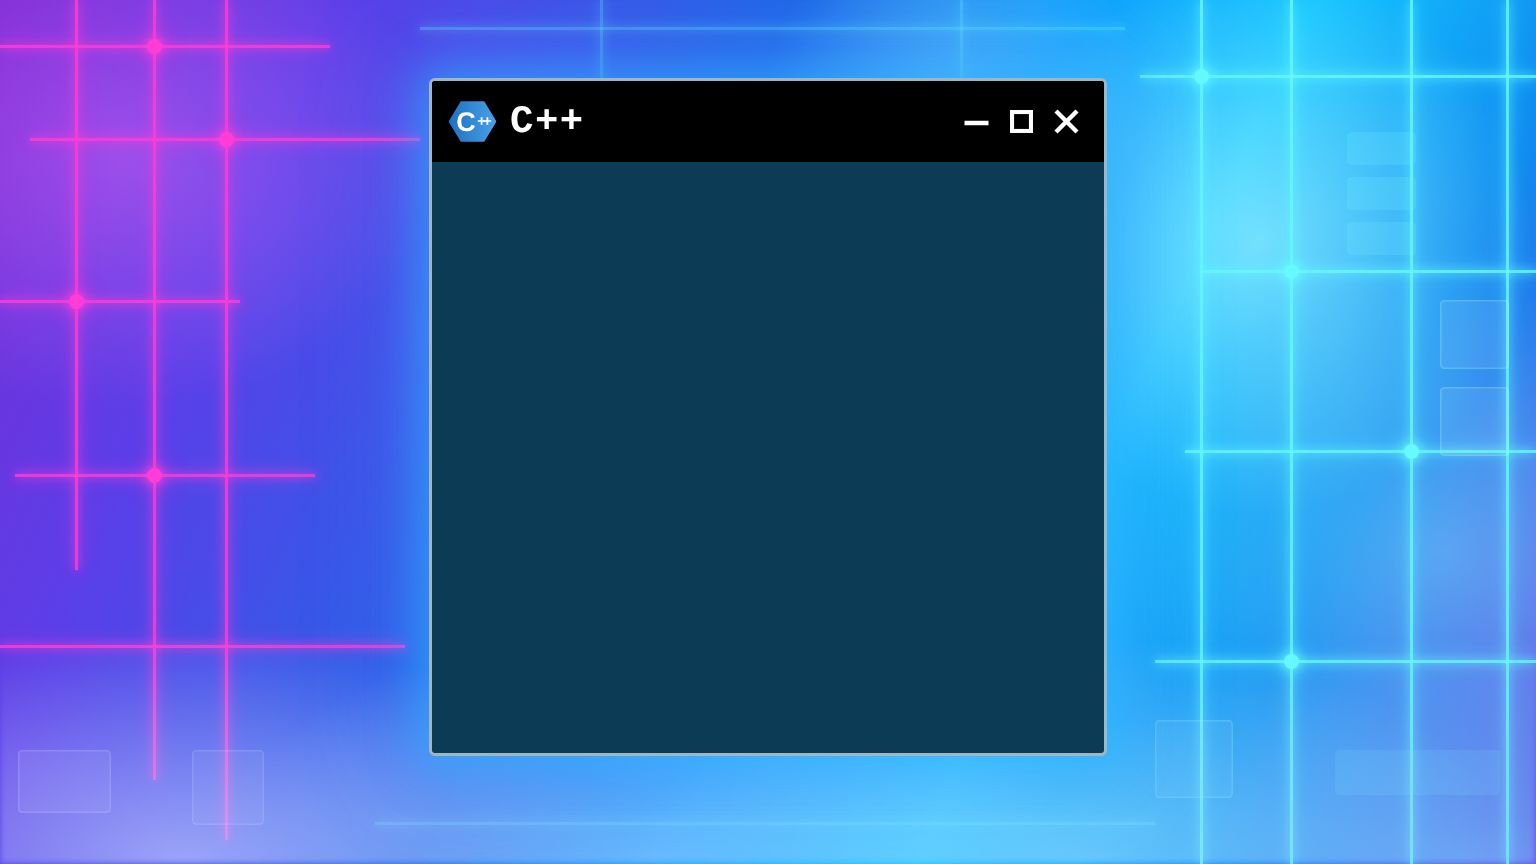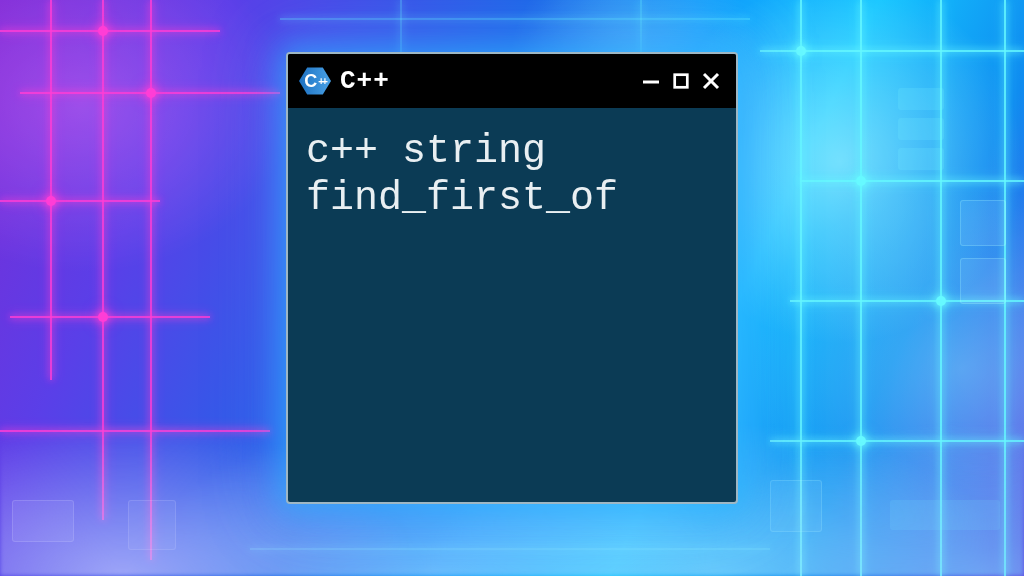--- a/index.html
+++ b/index.html
@@ -194,15 +194,13 @@
           </svg>
       </div>
       <div class="ctrl">
         <svg viewBox="0 0 20 20" width="20" height="20">
             <line x1="3" y1="3" x2="17" y2="17"></line>
             <line x1="17" y1="3" x2="3" y2="17"></line>
           </svg>
       </div>
     </div>
   </div>
-  <div class="content"><span>c++ string</span>
-<span>find_first_of</span></div>
 </div>
 
 </body></html>

